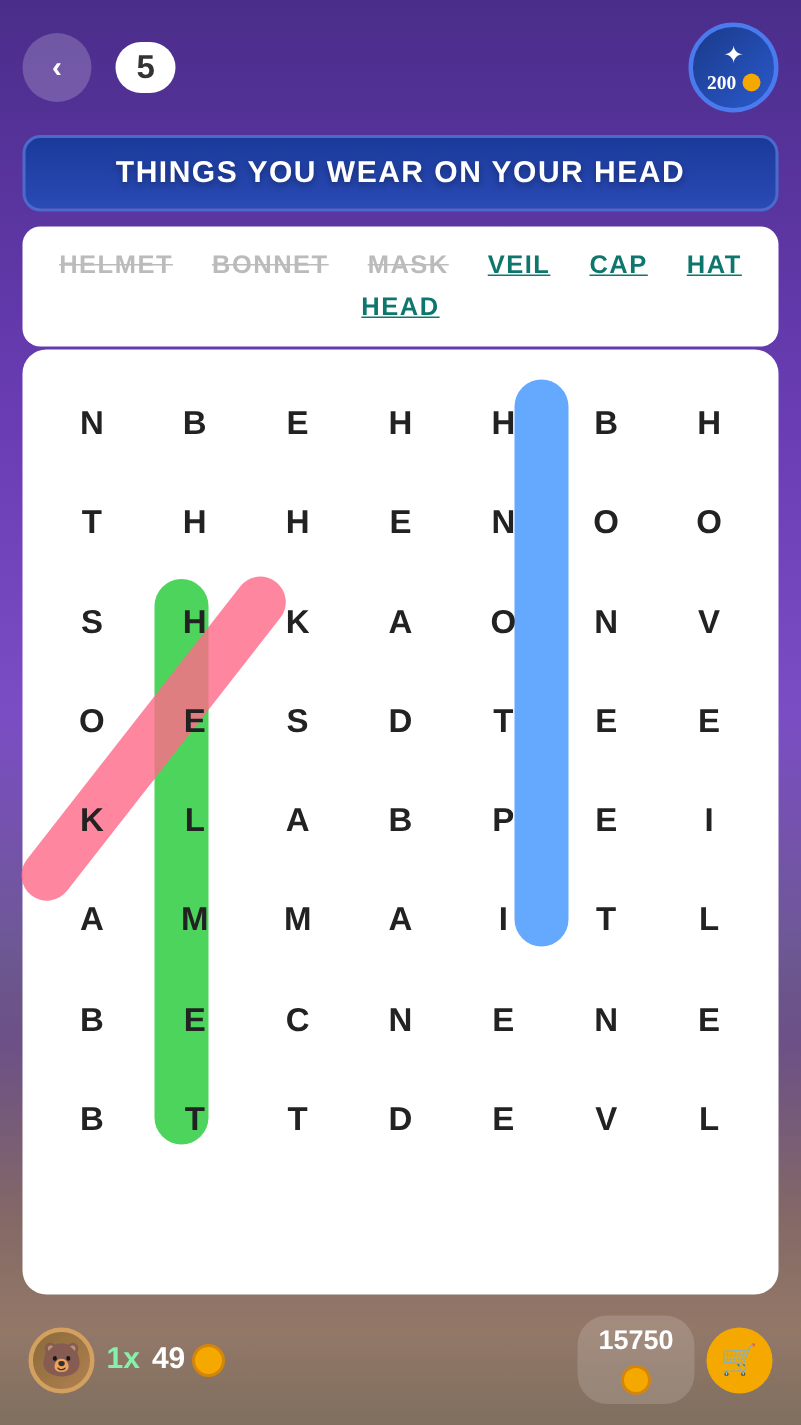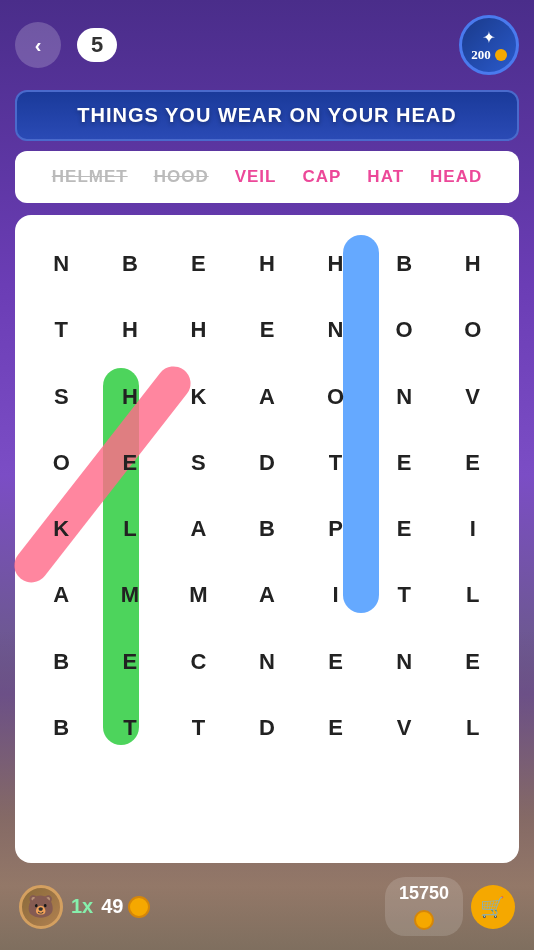--- a/index.html
+++ b/index.html
@@ -139,21 +139,21 @@
       letter-spacing: 1px;
       text-shadow: 0 2px 4px rgba(0,0,0,0.3);
     }
 
     
     .word-list-panel {
       width: 100%;
       background: white;
       border-radius: 12px;
       padding: 14px 16px;
-      margin-bottom: 12px;
+      margin-bottom: 2px;
     }
 
     .word-list {
       display: flex;
       flex-wrap: wrap;
       justify-content: center;
       gap: 4px 18px;
     }
 
     .word-item {
@@ -162,21 +162,22 @@
       letter-spacing: 1px;
       padding: 2px 4px;
     }
 
     .word-item.found {
       color: #bbb;
       text-decoration: line-through;
     }
 
     .word-item.active {
-      color: #ec4899;
+      color: #0f766e;
+      text-decoration: underline;
     }
 
     
     .grid-panel {
       width: 100%;
       background: white;
       border-radius: 16px;
       padding: 16px 12px;
       position: relative;
       flex: 1;
@@ -329,21 +330,22 @@
     </div>
   </div>
 
   <div class="category-banner">
     <span class="category-title">THINGS YOU WEAR ON YOUR HEAD</span>
   </div>
 
   <div class="word-list-panel">
     <div class="word-list">
       <span class="word-item found">HELMET</span>
-      <span class="word-item found">HOOD</span>
+      <span class="word-item found">BONNET</span>
+      <span class="word-item found">MASK</span>
       <span class="word-item active">VEIL</span>
       <span class="word-item active">CAP</span>
       <span class="word-item active">HAT</span>
       <span class="word-item active">HEAD</span>
     </div>
   </div>
 
   <div class="grid-panel">
 
     <div class="highlights">

